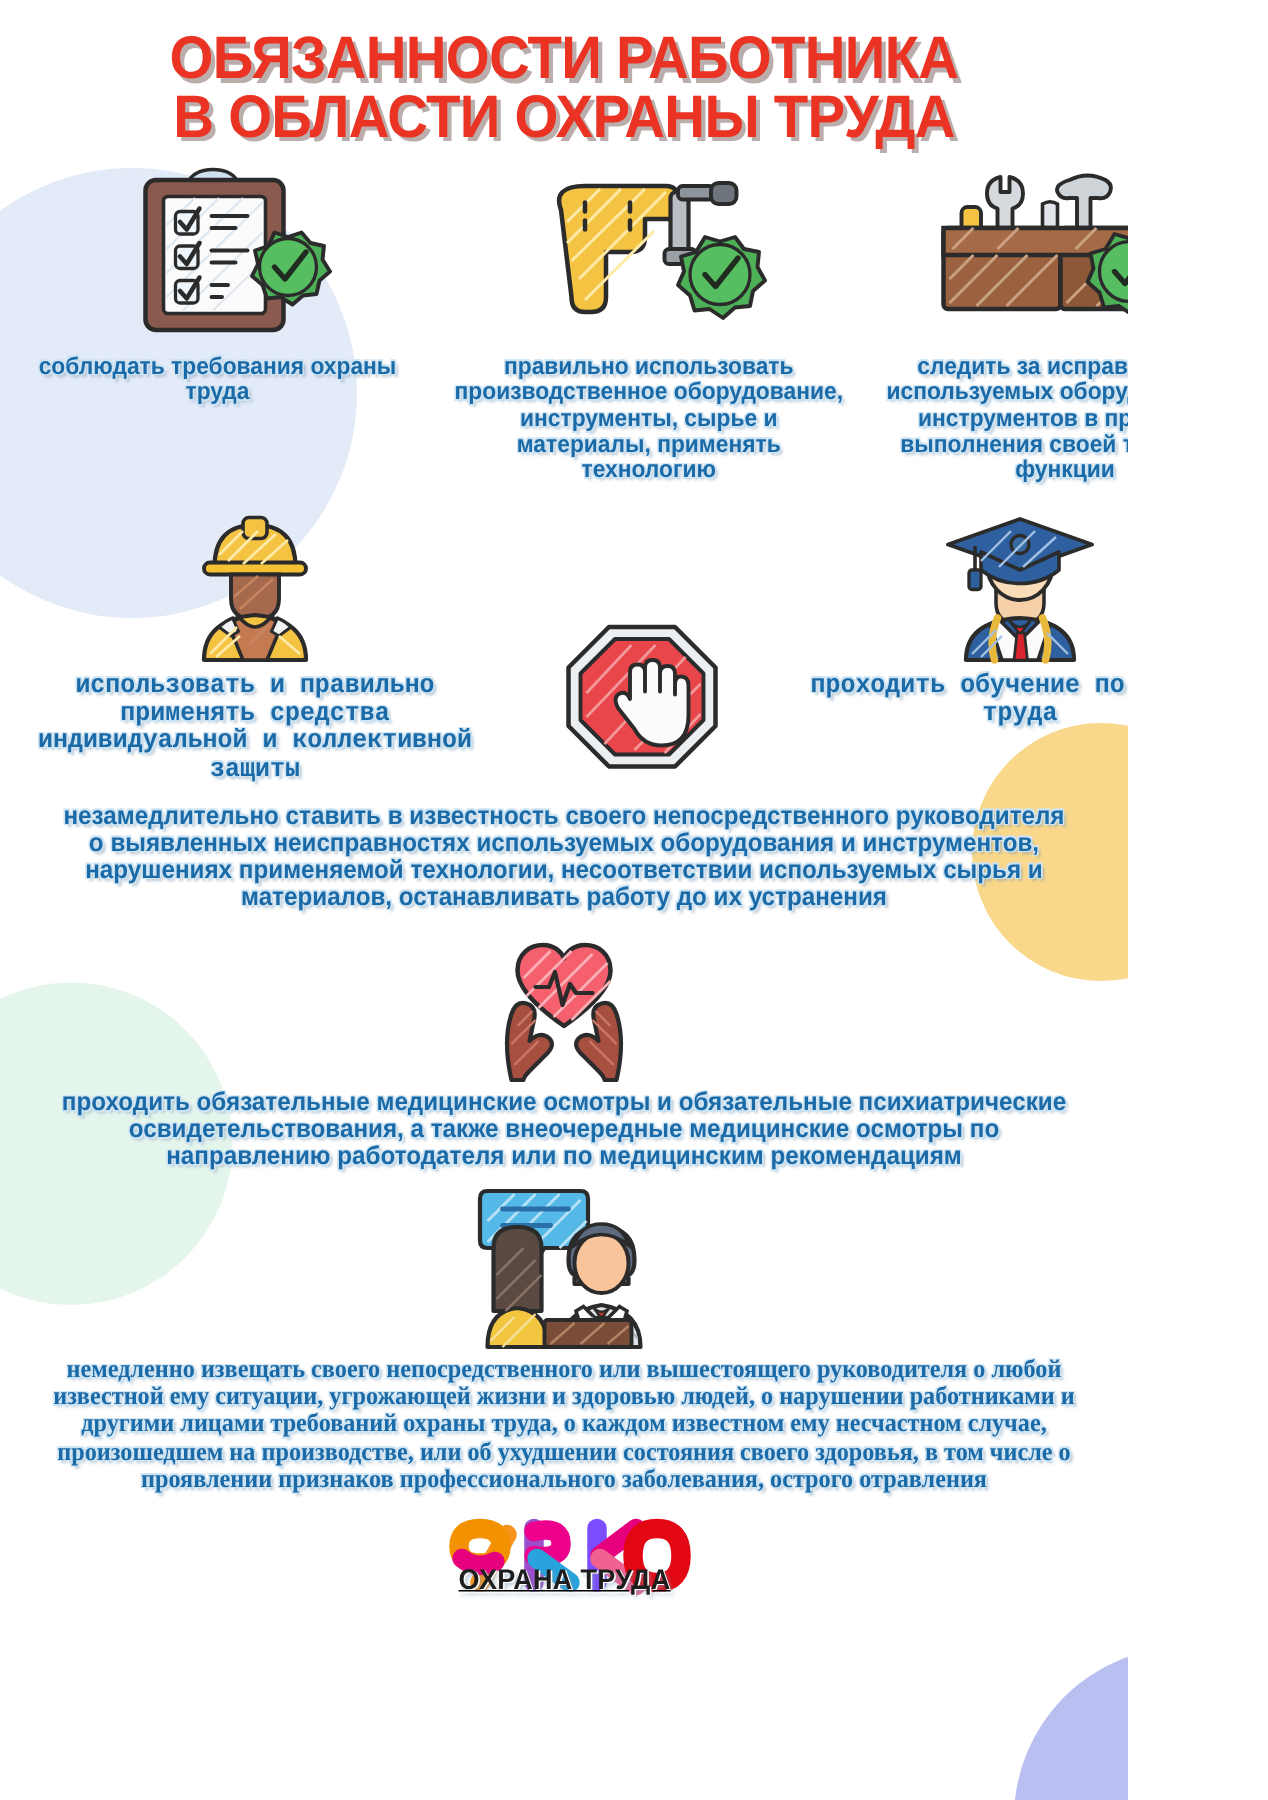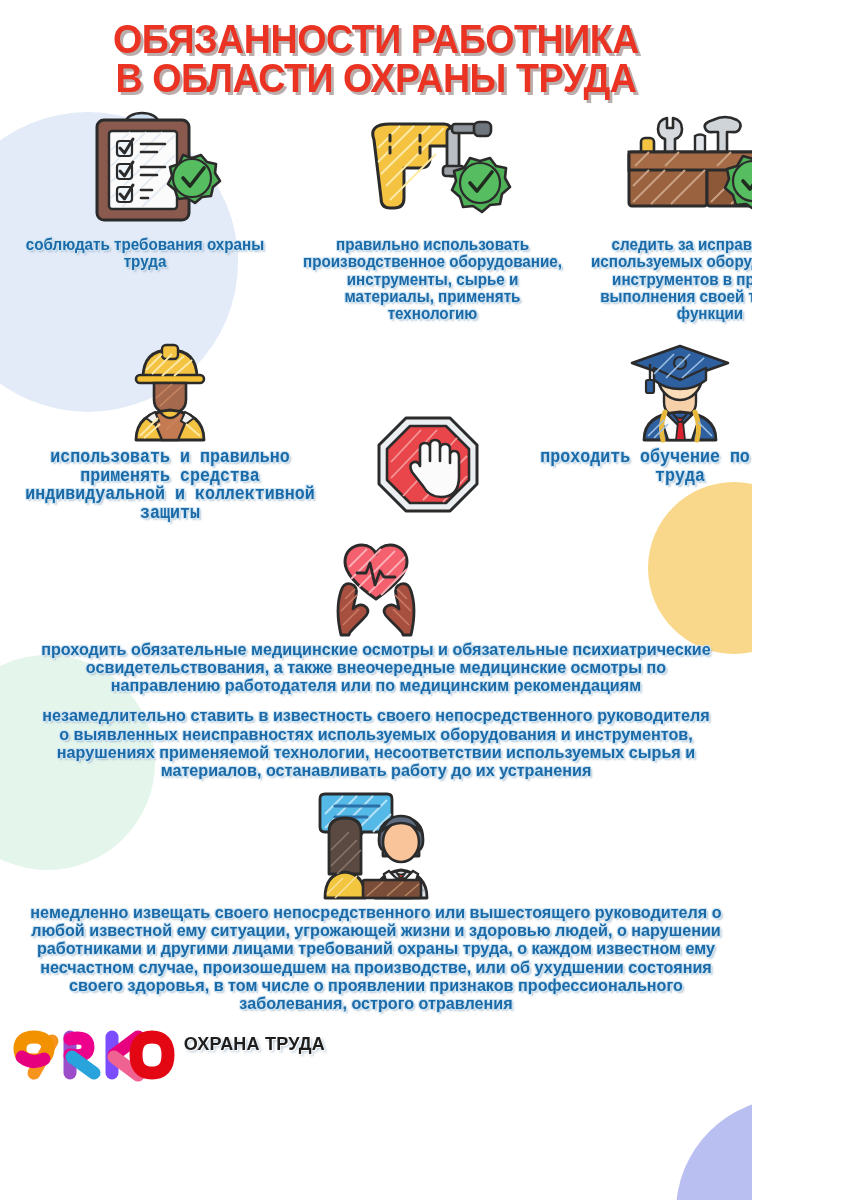--- a/index.html
+++ b/index.html
@@ -89,22 +89,23 @@
   .row2 .cap { width: 100%; padding: 0 4px; }
 
   .block { position: relative; z-index: 3; text-align: center; }
   .block .art { justify-content: center; }
 
   .para-wide { padding: 0 22px; }
 
   
   .footer {
     position: relative; z-index: 4;
-    display: flex; flex-direction: row; align-items: center;
+    display: flex; flex-direction: column; align-items: center;
     margin-top: 14px;
+    text-decoration: underline;
   }
   .logo-mark { position: relative; width: 180px; height: 54px; }
   .logo-word {
     margin-top: -20px;
     font-size: 19px; font-weight: 700; color: #1d1d1d;
     letter-spacing: 0.2px;
     text-shadow: 1px 1px 0 #ffffff, 2px 2px 3px rgba(120,150,175,0.6);
     transform: scaleX(0.95);
   }
 
@@ -309,20 +310,24 @@
             <line x1="28" y1="96" x2="44" y2="80"></line>
               <line x1="34" y1="98" x2="48" y2="84"></line>
             <line x1="78" y1="82" x2="92" y2="96"></line>
           </g>
         </svg>
       </div>
       <div class="cap cap-lg">проходить обучение по охране труда</div>
     </div>
   </div>
 
+  <div class="block" style="margin-top:12px;">
+    <div class="cap cap-xl para-wide">незамедлительно ставить в известность своего непосредственного руководителя о выявленных неисправностях используемых оборудования и инструментов, нарушениях применяемой технологии, несоответствии используемых сырья и материалов, останавливать работу до их устранения</div>
+  </div>
+
   <div class="block" style="margin-top:14px;">
     <div class="art" style="height:98px;">
       <svg width="150" height="98" viewBox="0 0 150 98">
         <path d="M75 62 C52 46 44 34 44 25 C44 14 52 8 61 8 C68 8 73 12 75 17 C77 12 82 8 89 8 C98 8 106 14 106 25 C106 34 98 46 75 62z" fill="#f4606e" stroke="#2b2b2b" stroke-width="3" stroke-linejoin="round"></path>
         <g stroke="#fbb0b7" stroke-width="1.8">
           <line x1="48" y1="30" x2="66" y2="12"></line>
             <line x1="50" y1="42" x2="80" y2="12"></line>
           <line x1="58" y1="50" x2="94" y2="14"></line>
             <line x1="68" y1="56" x2="104" y2="20"></line>
           <line x1="80" y1="58" x2="106" y2="32"></line>
@@ -336,25 +341,21 @@
           <line x1="44" y1="62" x2="54" y2="52"></line>
           <line x1="92" y1="72" x2="108" y2="88"></line>
             <line x1="94" y1="58" x2="110" y2="74"></line>
           <line x1="96" y1="52" x2="106" y2="62"></line>
         </g>
       </svg>
     </div>
     <div class="cap cap-xl para-wide" style="margin-top:6px;">проходить обязательные медицинские осмотры и обязательные психиатрические освидетельствования, а также внеочередные медицинские осмотры по направлению работодателя или по медицинским рекомендациям</div>
   </div>
 
-  <div class="block" style="margin-top:12px;">
-    <div class="cap cap-xl para-wide">незамедлительно ставить в известность своего непосредственного руководителя о выявленных неисправностях используемых оборудования и инструментов, нарушениях применяемой технологии, несоответствии используемых сырья и материалов, останавливать работу до их устранения</div>
-  </div>
-
-  <div class="block" style="margin-top:10px;">
+  <div class="block" style="margin-top:10px;font-family:Liberation Serif, serif;">
     <div class="art" style="height:108px;">
       <svg width="170" height="108" viewBox="0 0 170 108">
         <path d="M34 4 h62 q5 0 5 5 v28 q0 5 -5 5 h-24 l-10 14 -2 -14 h-26 q-5 0 -5 -5 V9 q0 -5 5 -5z" fill="#55b9e8" stroke="#2b2b2b" stroke-width="2.8" stroke-linejoin="round"></path>
         <g stroke="#b8e3f7" stroke-width="1.8">
           <line x1="34" y1="24" x2="52" y2="6"></line>
             <line x1="34" y1="38" x2="66" y2="6"></line>
           <line x1="46" y1="42" x2="82" y2="6"></line>
             <line x1="64" y1="42" x2="96" y2="10"></line>
           <line x1="82" y1="42" x2="100" y2="24"></line>
         </g>

